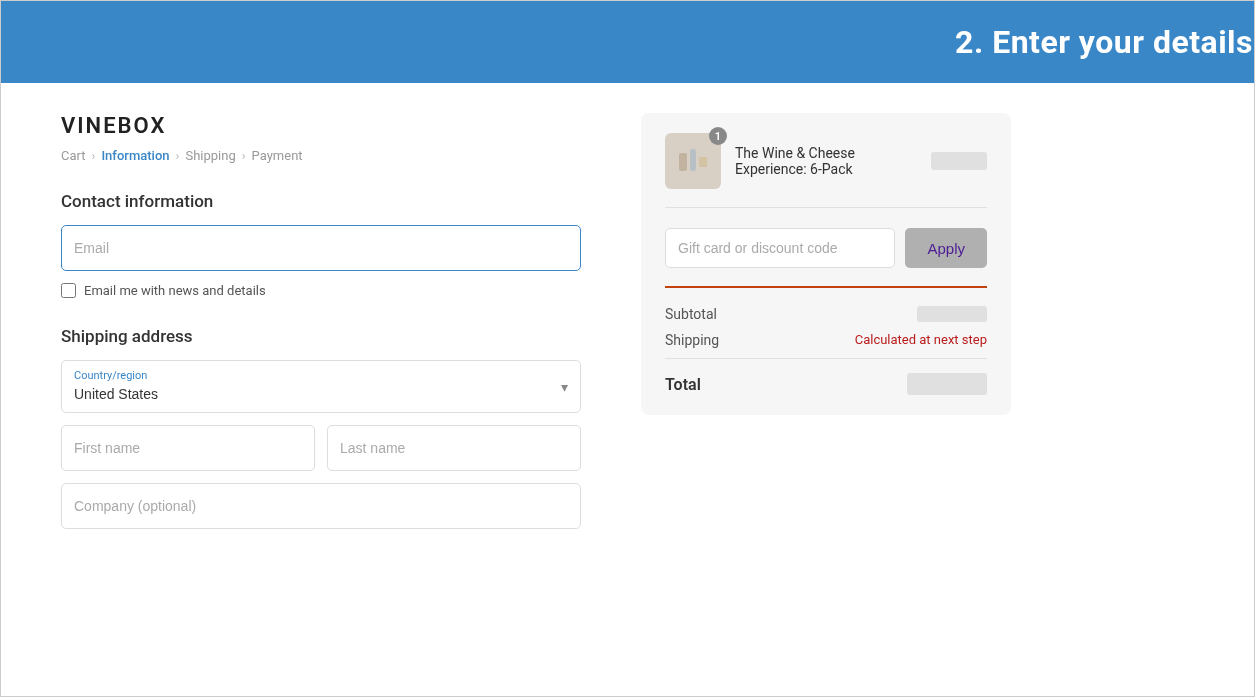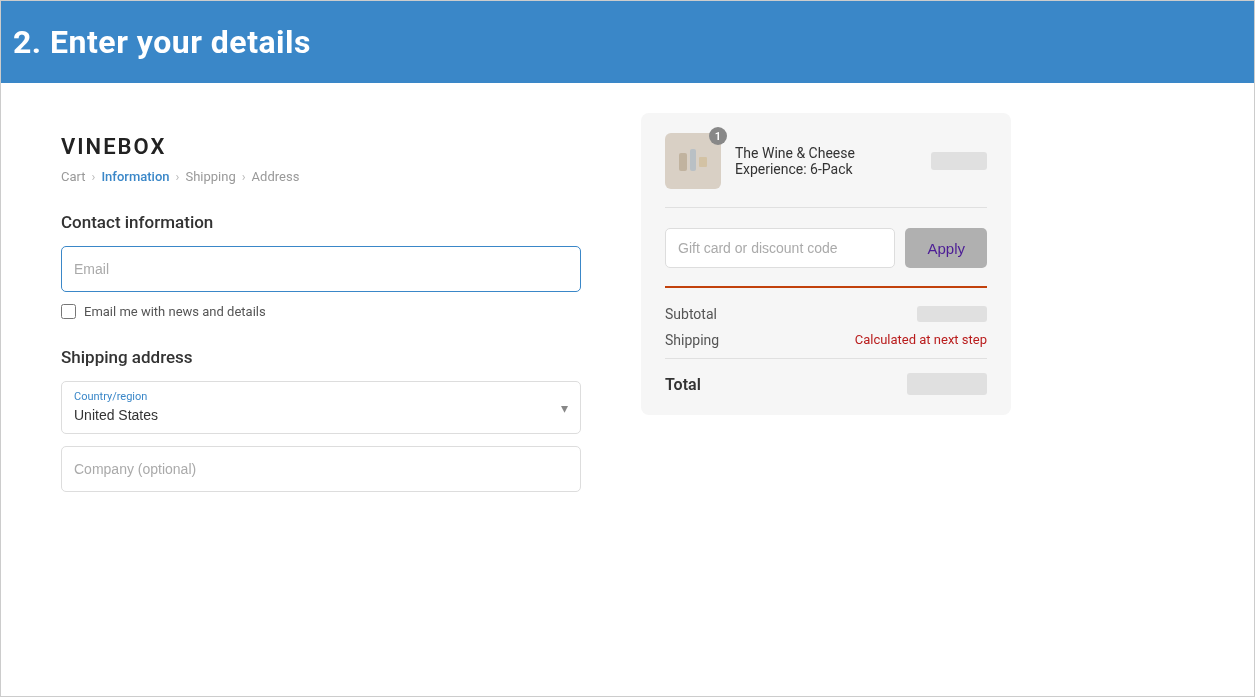--- a/index.html
+++ b/index.html
@@ -12,22 +12,22 @@
 
     .outer-wrapper {
       width: 1255px;
       min-height: 697px;
       background: #fff;
       border: 1px solid #ccc;
     }
 
     .page-header {
       background: #3a87c8;
-      padding: 22px 12px;
-      text-align: left;
+      padding: 22px 1px;
+      text-align: right;
     }
 
     .page-header h1 {
       color: #fff;
       font-size: 32px;
       font-weight: 700;
       letter-spacing: 0.5px;
     }
 
     .page-content {
@@ -35,21 +35,20 @@
       flex-direction: row;
       padding: 30px 60px;
       gap: 60px;
       background: #fff;
     }
 
     
     .left-col {
       flex: 1;
       max-width: 520px;
-      margin-top: 21px;
     }
 
     .brand-name {
       font-size: 22px;
       font-weight: 600;
       letter-spacing: 2px;
       color: #222;
       margin-bottom: 10px;
     }
 
@@ -340,21 +339,21 @@
       <div class="brand-name">VINEBOX</div>
 
       
       <div class="breadcrumb">
         <span>Cart</span>
         <span class="bc-sep">›</span>
         <span class="bc-active">Information</span>
         <span class="bc-sep">›</span>
         <span>Shipping</span>
         <span class="bc-sep">›</span>
-        <span>Address</span>
+        <span>Payment</span>
       </div>
 
       
       <div class="section-title">Contact information</div>
 
       <input type="email" class="form-input" placeholder="Email" style="">
 
       <div class="checkbox-row">
         <input type="checkbox" style="">
         <label>Email me with news and details</label>
@@ -367,20 +366,24 @@
         <div class="country-select-wrapper">
           <div class="country-label">Country/region</div>
           <select class="country-select">
             <option value="US" selected="">United States</option>
             <option value="CA">Canada</option>
             <option value="GB">United Kingdom</option>
           </select>
           <span class="country-chevron">▾</span>
         </div>
 
+        <div class="name-row">
+          <input type="text" class="form-input default-border" placeholder="First name" style="">
+          <input type="text" class="form-input default-border" placeholder="Last name" style="">
+        </div>
 
         <div class="company-row">
           <input type="text" class="form-input default-border" placeholder="Company (optional)" style="">
         </div>
 
       </div>
     </div>
 
     <div class="right-col">
 

